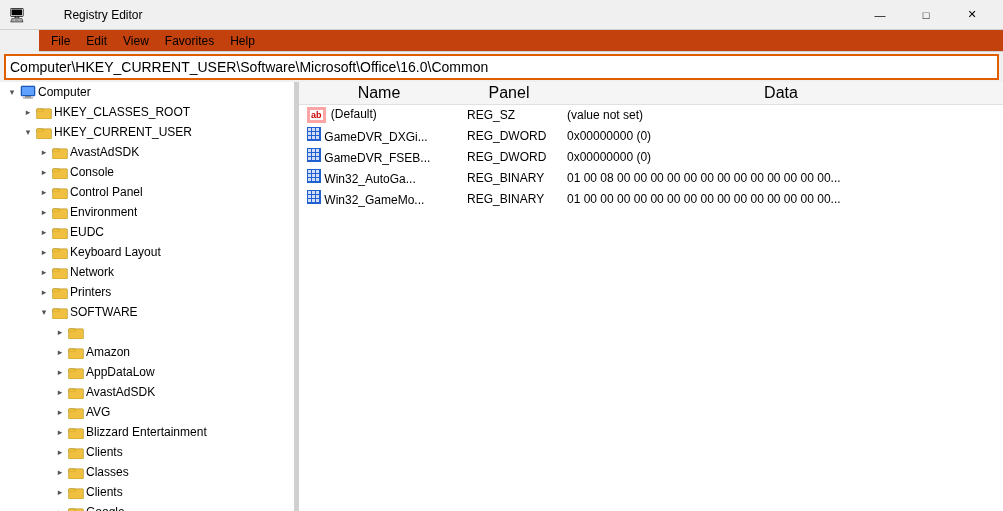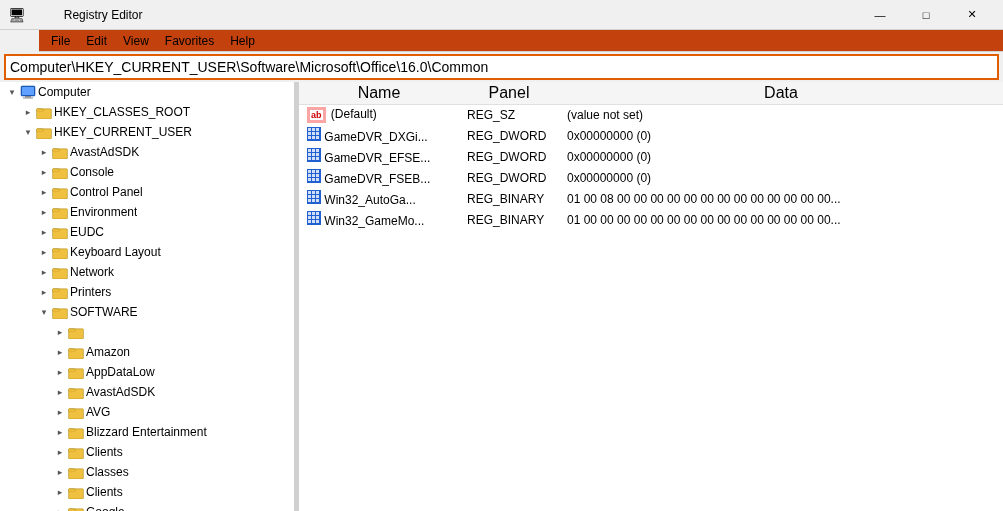--- a/index.html
+++ b/index.html
@@ -524,38 +524,20 @@
     <rect x="1" y="1" width="3" height="3" fill="#fff" opacity="0.8"></rect>
     <rect x="5" y="1" width="3" height="3" fill="#fff" opacity="0.8"></rect>
     <rect x="9" y="1" width="3" height="3" fill="#fff" opacity="0.8"></rect>
     <rect x="1" y="5" width="3" height="3" fill="#fff" opacity="0.8"></rect>
     <rect x="5" y="5" width="3" height="3" fill="#fff" opacity="0.8"></rect>
     <rect x="9" y="5" width="3" height="3" fill="#fff" opacity="0.8"></rect>
     <rect x="1" y="9" width="3" height="3" fill="#fff" opacity="0.8"></rect>
     <rect x="5" y="9" width="3" height="3" fill="#fff" opacity="0.8"></rect>
     <rect x="9" y="9" width="3" height="3" fill="#fff" opacity="0.8"></rect>
   </svg>
-              </span> GameDVR_EFSE...</td>
-            <td class="col-type">REG_DWORD</td>
-            <td class="col-data">0x00000000 (0)</td>
-          </tr>
-          <tr>
-            <td class="col-name"><span class="reg-icon">
-                <svg width="14" height="14" viewBox="0 0 14 14" xmlns="http://www.w3.org/2000/svg">
-    <rect x="0" y="0" width="14" height="14" fill="#2060d0"></rect>
-    <rect x="1" y="1" width="3" height="3" fill="#fff" opacity="0.8"></rect>
-    <rect x="5" y="1" width="3" height="3" fill="#fff" opacity="0.8"></rect>
-    <rect x="9" y="1" width="3" height="3" fill="#fff" opacity="0.8"></rect>
-    <rect x="1" y="5" width="3" height="3" fill="#fff" opacity="0.8"></rect>
-    <rect x="5" y="5" width="3" height="3" fill="#fff" opacity="0.8"></rect>
-    <rect x="9" y="5" width="3" height="3" fill="#fff" opacity="0.8"></rect>
-    <rect x="1" y="9" width="3" height="3" fill="#fff" opacity="0.8"></rect>
-    <rect x="5" y="9" width="3" height="3" fill="#fff" opacity="0.8"></rect>
-    <rect x="9" y="9" width="3" height="3" fill="#fff" opacity="0.8"></rect>
-  </svg>
               </span> GameDVR_FSEB...</td>
             <td class="col-type">REG_DWORD</td>
             <td class="col-data">0x00000000 (0)</td>
           </tr>
           <tr>
             <td class="col-name"><span class="reg-icon">
                 <svg width="14" height="14" viewBox="0 0 14 14" xmlns="http://www.w3.org/2000/svg">
     <rect x="0" y="0" width="14" height="14" fill="#2060d0"></rect>
     <rect x="1" y="1" width="3" height="3" fill="#fff" opacity="0.8"></rect>
     <rect x="5" y="1" width="3" height="3" fill="#fff" opacity="0.8"></rect>

